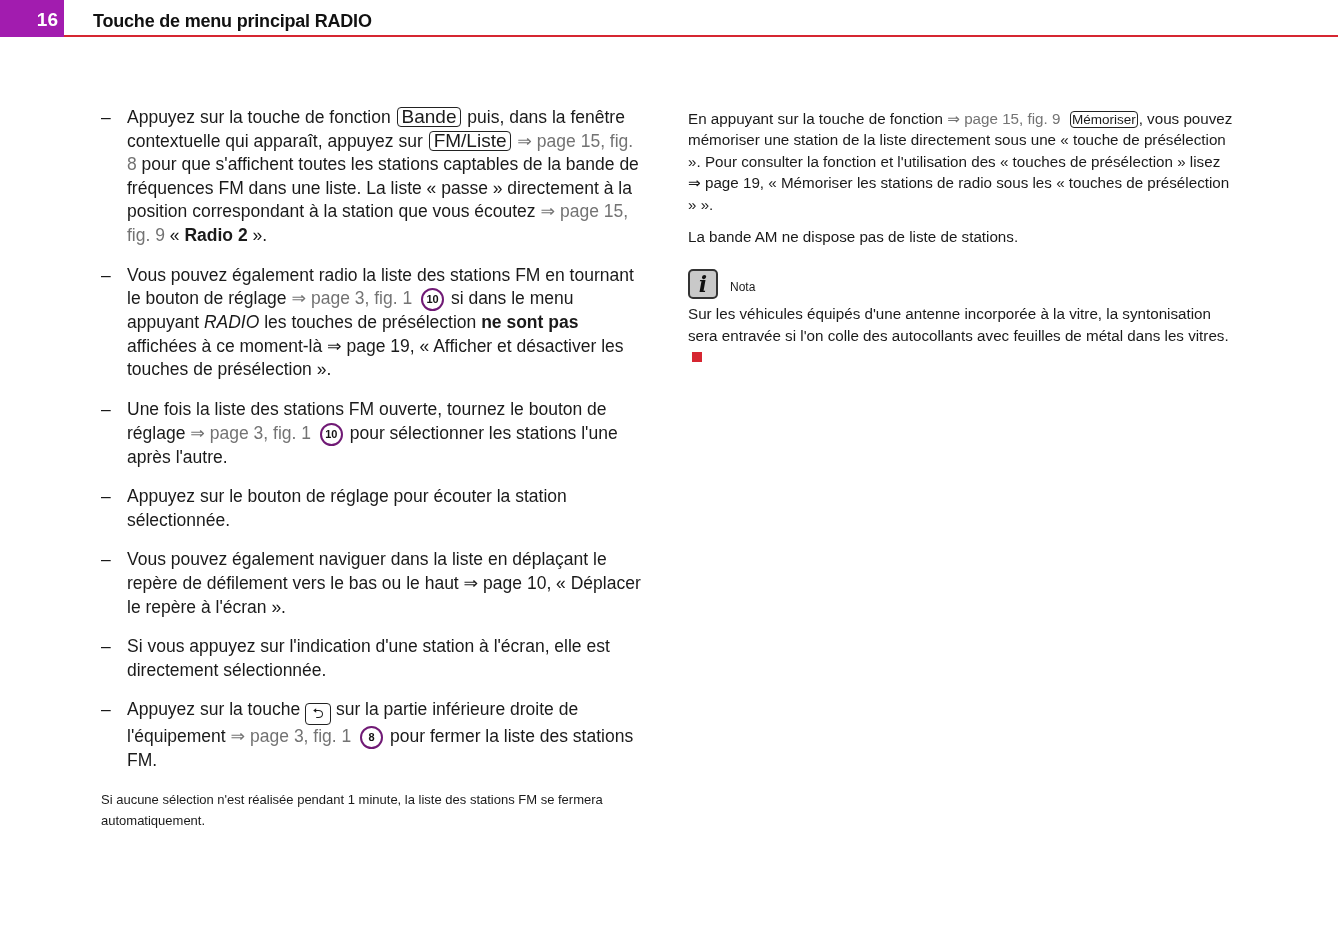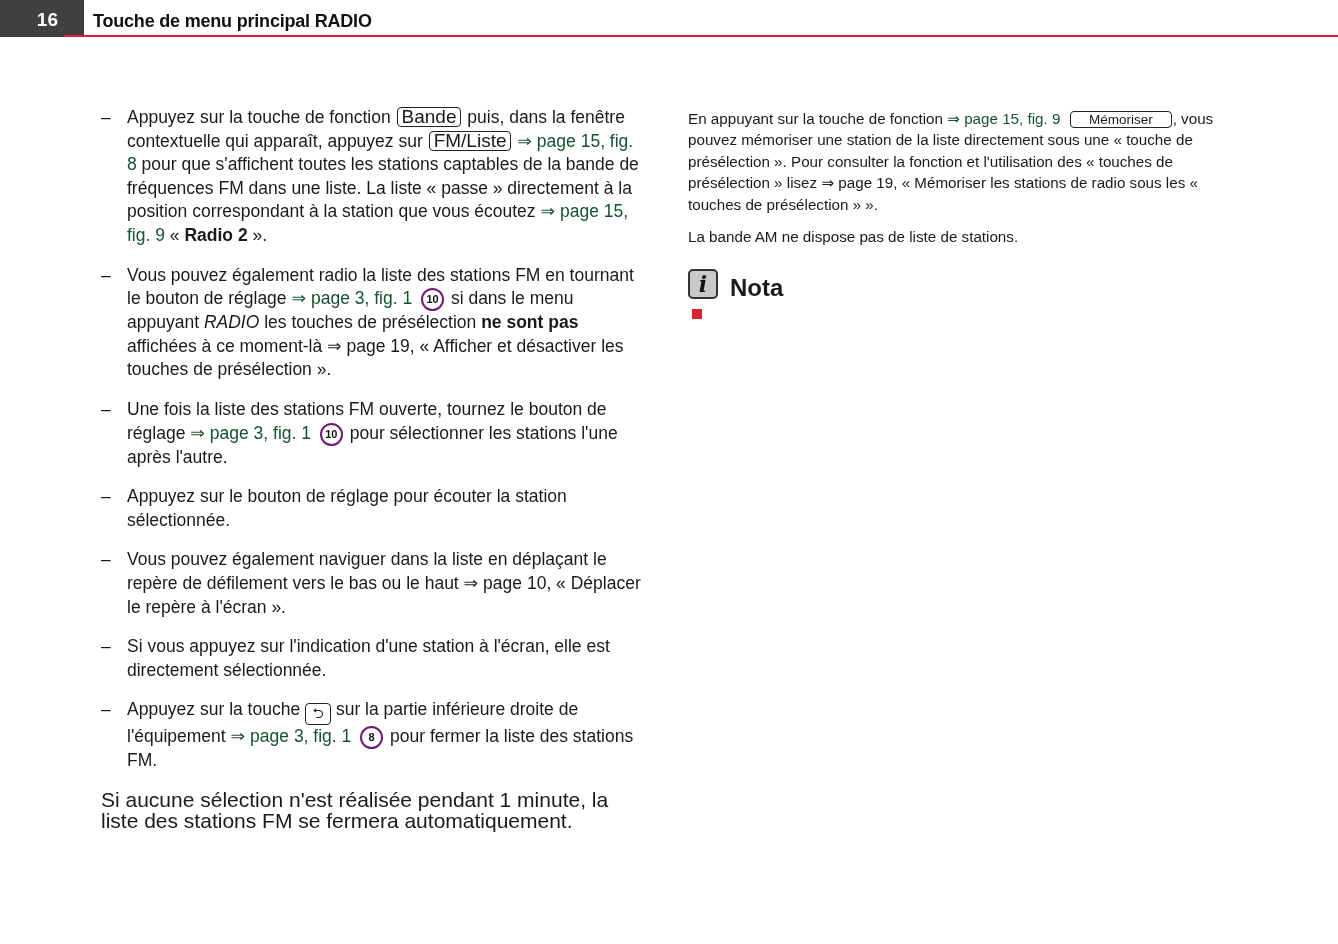--- a/index.html
+++ b/index.html
@@ -1,50 +1,50 @@
 <!DOCTYPE html>
 <html><head>
 <meta charset="utf-8">
 <style>
   html, body { margin: 0; padding: 0; background: #ffffff; }
   body { width: 1338px; height: 944px; position: relative; overflow: hidden;
          font-family: "Liberation Sans", "DejaVu Sans", sans-serif; color: #1a1a1a; }
-  .header-tab { position: absolute; left: 0; top: 0; width: 84px; height: 37px; background: #404040; }
+  .header-tab { position: absolute; left: 0; top: 0; width: 64px; height: 37px; background: #a21caf; }
   .page-num { position: absolute; left: 0; top: 9px; width: 58px; text-align: right;
               font-weight: bold; font-size: 19px; color: #fff; }
   .header-title { position: absolute; left: 93px; top: 11px; font-weight: bold; font-size: 18px;
                   color: #111; letter-spacing: -0.2px; }
   .header-rule { position: absolute; left: 64px; top: 35px; width: 1274px; height: 2px; background: #d62631; }
 
   .col-left { position: absolute; left: 101px; top: 106px; width: 545px; font-size: 17.5px; line-height: 23.6px; }
   .col-right { position: absolute; left: 688px; top: 108px; width: 545px; font-size: 15.2px; line-height: 21.4px; }
 
   .bullet { position: relative; padding-left: 26px; margin-bottom: 16px; }
   .bullet .dash { position: absolute; left: 0; top: 0; }
   h3.subhead { font-size: 17.5px; font-weight: bold; margin: 22px 0 6px 0; letter-spacing: -0.3px; }
 
-  .ref { color: #14532d; }
+  .ref { color: #737373; }
   .key { display: inline-block; border: 1.3px solid #222; border-radius: 4px; padding: 0 4px;
          line-height: 18px; font-size: 19px; margin: 0 1px; }
-  .col-right .key { font-size: 13.5px; line-height: 15px; padding: 0 18px; }
+  .col-right .key { font-size: 13.5px; line-height: 15px; padding: 0 1px; }
   .circ { display: inline-block; width: 19px; height: 19px; border: 2px solid #701a75; border-radius: 50%;
           text-align: center; font-weight: bold; font-size: 11px; line-height: 19px; vertical-align: 1px;
           margin: 0 2px 0 4px; color: #111; box-sizing: content-box; }
   .back-key { display: inline-block; width: 24px; height: 20px; border: 1.5px solid #222; border-radius: 4px;
               vertical-align: -3px; text-align: center; line-height: 18px; font-size: 14px; }
 
-  .footnote { font-size: 21px; line-height: 21.5px; margin-top: 12px; }
+  .footnote { font-size: 13px; line-height: 21.5px; margin-top: 12px; }
 
   .para { margin: 0 0 11px 0; }
   .nota-head { display: flex; align-items: center; margin-top: 22px; }
   .nota-icon { width: 30px; height: 30px; border: 2px solid #333; border-radius: 5px; background: #c9c9c9;
                box-sizing: border-box; position: relative; }
   .nota-icon span { position: absolute; left: 0; right: 0; top: 0; text-align: center; font-family: "DejaVu Serif", serif;
                     font-style: italic; font-weight: bold; font-size: 22px; line-height: 26px; color: #111; }
-  .nota-label { font-weight: bold; font-size: 24px; margin-left: 12px; margin-top: 6px; }
+  .nota-label { font-weight: normal; font-size: 12px; margin-left: 12px; margin-top: 6px; }
   .end-mark { display: inline-block; width: 10px; height: 10px; background: #d62631; margin-left: 4px; vertical-align: 0; }
 </style>
 </head>
 <body>
 
 <div class="header-tab">
   <div class="page-num">16</div>
 </div>
 <div class="header-title">Touche de menu principal RADIO</div>
 <div class="header-rule"></div>
@@ -94,14 +94,14 @@
     <span>En appuyant sur la touche de fonction </span><span class="ref">⇒ page 15, fig. 9</span>&nbsp;&nbsp;<span class="key">Mémoriser</span><span>, vous pouvez mémoriser une station de la liste directement sous une « touche de présélection ». Pour consulter la fonction et l'utilisation des « touches de présélection » lisez ⇒ page 19, « Mémoriser les stations de radio sous les « touches de présélection » ».</span>
   </p>
   <p class="para">La bande AM ne dispose pas de liste de stations.</p>
 
   <div class="nota-head">
     <div class="nota-icon">
         <span>i</span>
       </div>
     <div class="nota-label">Nota</div>
   </div>
-  <p class="para" style="margin-top:4px"><span class="end-mark"></span></p>
+  <p class="para" style="margin-top:4px"><span>Sur les véhicules équipés d'une antenne incorporée à la vitre, la syntonisation sera entravée si l'on colle des autocollants avec feuilles de métal dans les vitres.</span><span class="end-mark"></span></p>
 </div>
 
 </body></html>

